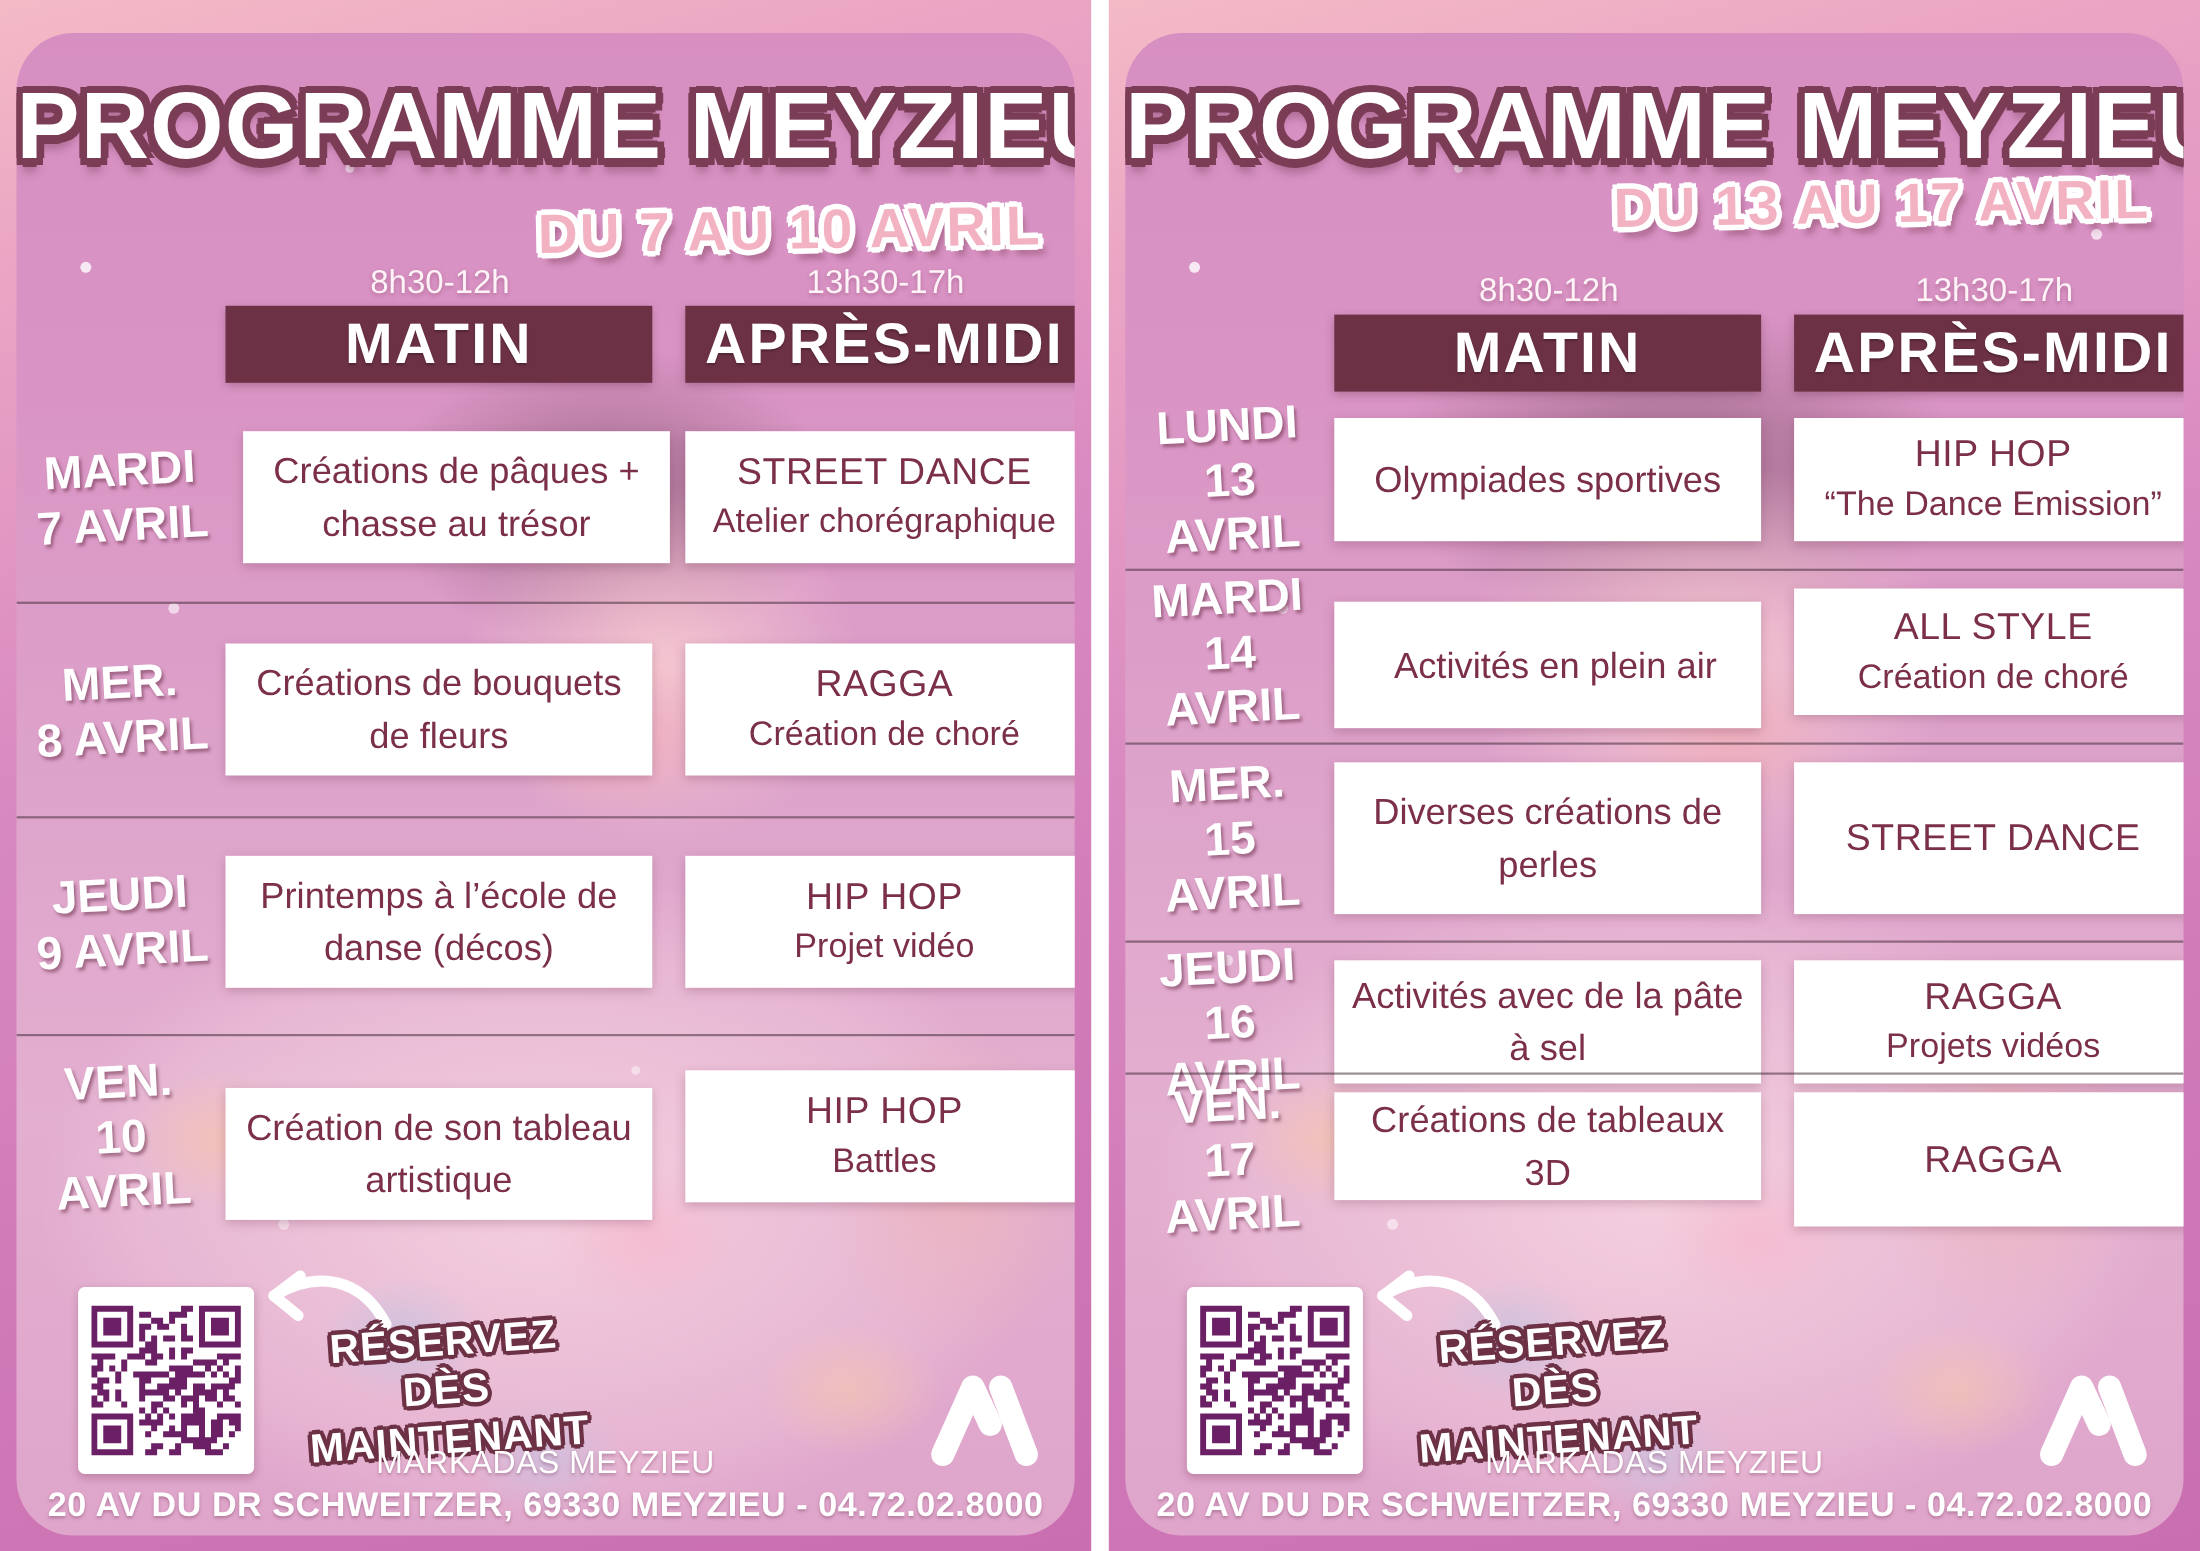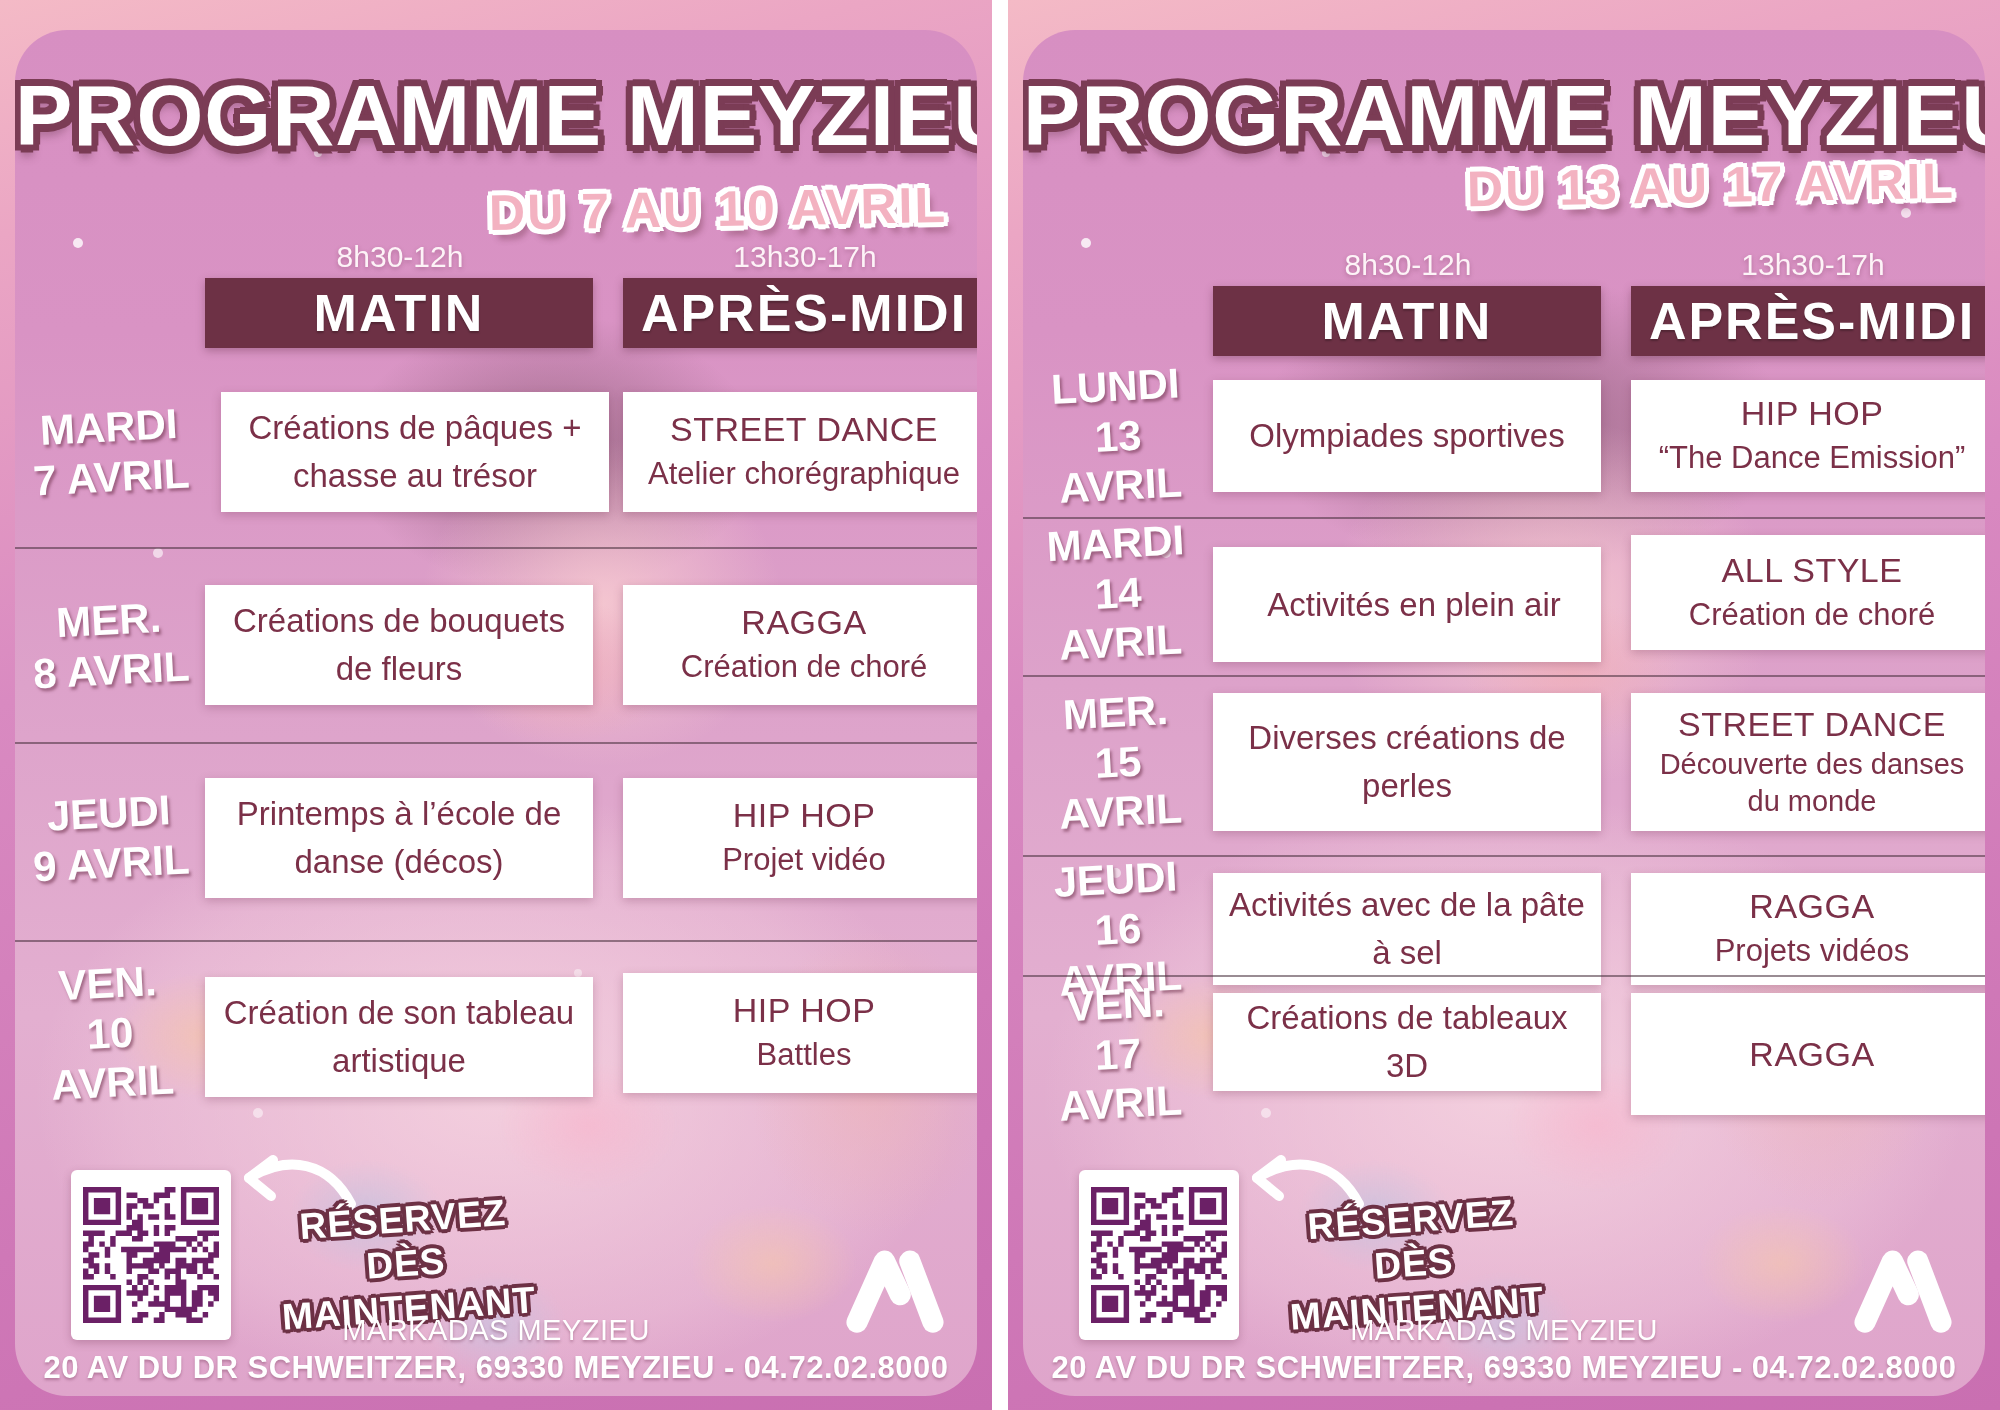--- a/index.html
+++ b/index.html
@@ -136,21 +136,21 @@
           <div class="asub">Projet vidéo</div>
         </div>
       </div>
       <div class="hr" style="top:910px;"></div>
 
       <div class="prow" style="top:943px;height:120px;">
         <div class="pdate">
           <div>VEN.</div>
           <div>10 AVRIL</div>
         </div>
-        <div class="pcell pmorning" style="top:4px;height:120px;">Création de son tableau artistique</div>
+        <div class="pcell pmorning" style="top:16px;height:120px;">Création de son tableau artistique</div>
         <div class="pcell pafternoon" style="top:0;height:120px;">
           <div class="atitle">HIP HOP</div>
           <div class="asub">Battles</div>
         </div>
       </div>
 
       <div class="qr">
           <svg viewBox="0 0 100 100" xmlns="http://www.w3.org/2000/svg">
             <path fill="#6b2066" fill-rule="evenodd" d="M0 0h28v28h-28z M4 4h20v20h-20z M8 8h12v12h-12z M72 0h28v28h-28z M76 4h20v20h-20z M80 8h12v12h-12z M0 72h28v28h-28z M4 76h20v20h-20z M8 80h12v12h-12z M60 0h4v4h-4z M64 0h4v4h-4z M32 4h4v4h-4z M36 4h4v4h-4z M52 4h4v4h-4z M56 4h4v4h-4z M60 4h4v4h-4z M40 8h4v4h-4z M44 8h4v4h-4z M52 8h4v4h-4z M32 12h4v4h-4z M36 12h4v4h-4z M44 12h4v4h-4z M48 12h4v4h-4z M60 12h4v4h-4z M32 16h4v4h-4z M60 16h4v4h-4z M32 20h4v4h-4z M40 20h4v4h-4z M48 20h4v4h-4z M52 20h4v4h-4z M60 20h4v4h-4z M64 20h4v4h-4z M36 24h4v4h-4z M40 24h4v4h-4z M32 28h4v4h-4z M36 28h4v4h-4z M40 28h4v4h-4z M52 28h4v4h-4z M60 28h4v4h-4z M64 28h4v4h-4z M0 32h4v4h-4z M4 32h4v4h-4z M8 32h4v4h-4z M12 32h4v4h-4z M24 32h4v4h-4z M28 32h4v4h-4z M32 32h4v4h-4z M40 32h4v4h-4z M44 32h4v4h-4z M52 32h4v4h-4z M60 32h4v4h-4z M84 32h4v4h-4z M88 32h4v4h-4z M92 32h4v4h-4z M96 32h4v4h-4z M4 36h4v4h-4z M20 36h4v4h-4z M36 36h4v4h-4z M40 36h4v4h-4z M68 36h4v4h-4z M72 36h4v4h-4z M76 36h4v4h-4z M80 36h4v4h-4z M88 36h4v4h-4z M0 40h4v4h-4z M4 40h4v4h-4z M12 40h4v4h-4z M20 40h4v4h-4z M52 40h4v4h-4z M56 40h4v4h-4z M60 40h4v4h-4z M64 40h4v4h-4z M76 40h4v4h-4z M84 40h4v4h-4z M96 40h4v4h-4z M0 44h4v4h-4z M16 44h4v4h-4z M28 44h4v4h-4z M32 44h4v4h-4z M36 44h4v4h-4z M40 44h4v4h-4z M44 44h4v4h-4z M48 44h4v4h-4z M56 44h4v4h-4z M60 44h4v4h-4z M64 44h4v4h-4z M68 44h4v4h-4z M72 44h4v4h-4z M80 44h4v4h-4z M88 44h4v4h-4z M96 44h4v4h-4z M4 48h4v4h-4z M8 48h4v4h-4z M16 48h4v4h-4z M32 48h4v4h-4z M36 48h4v4h-4z M52 48h4v4h-4z M56 48h4v4h-4z M60 48h4v4h-4z M92 48h4v4h-4z M96 48h4v4h-4z M0 52h4v4h-4z M4 52h4v4h-4z M32 52h4v4h-4z M44 52h4v4h-4z M48 52h4v4h-4z M52 52h4v4h-4z M56 52h4v4h-4z M60 52h4v4h-4z M68 52h4v4h-4z M72 52h4v4h-4z M80 52h4v4h-4z M84 52h4v4h-4z M88 52h4v4h-4z M92 52h4v4h-4z M4 56h4v4h-4z M8 56h4v4h-4z M16 56h4v4h-4z M32 56h4v4h-4z M36 56h4v4h-4z M40 56h4v4h-4z M44 56h4v4h-4z M48 56h4v4h-4z M56 56h4v4h-4z M68 56h4v4h-4z M72 56h4v4h-4z M76 56h4v4h-4z M80 56h4v4h-4z M88 56h4v4h-4z M0 60h4v4h-4z M8 60h4v4h-4z M16 60h4v4h-4z M32 60h4v4h-4z M48 60h4v4h-4z M52 60h4v4h-4z M60 60h4v4h-4z M64 60h4v4h-4z M68 60h4v4h-4z M76 60h4v4h-4z M80 60h4v4h-4z M88 60h4v4h-4z M92 60h4v4h-4z M0 64h4v4h-4z M4 64h4v4h-4z M20 64h4v4h-4z M40 64h4v4h-4z M44 64h4v4h-4z M60 64h4v4h-4z M68 64h4v4h-4z M84 64h4v4h-4z M96 64h4v4h-4z M32 68h4v4h-4z M40 68h4v4h-4z M48 68h4v4h-4z M68 68h4v4h-4z M72 68h4v4h-4z M36 72h4v4h-4z M44 72h4v4h-4z M52 72h4v4h-4z M60 72h4v4h-4z M64 72h4v4h-4z M68 72h4v4h-4z M72 72h4v4h-4z M84 72h4v4h-4z M88 72h4v4h-4z M92 72h4v4h-4z M96 72h4v4h-4z M32 76h4v4h-4z M36 76h4v4h-4z M40 76h4v4h-4z M44 76h4v4h-4z M60 76h4v4h-4z M64 76h4v4h-4z M68 76h4v4h-4z M72 76h4v4h-4z M80 76h4v4h-4z M84 76h4v4h-4z M92 76h4v4h-4z M96 76h4v4h-4z M40 80h4v4h-4z M52 80h4v4h-4z M60 80h4v4h-4z M72 80h4v4h-4z M80 80h4v4h-4z M84 80h4v4h-4z M96 80h4v4h-4z M36 84h4v4h-4z M48 84h4v4h-4z M52 84h4v4h-4z M56 84h4v4h-4z M60 84h4v4h-4z M72 84h4v4h-4z M80 84h4v4h-4z M84 84h4v4h-4z M92 84h4v4h-4z M60 88h4v4h-4z M64 88h4v4h-4z M68 88h4v4h-4z M72 88h4v4h-4z M76 88h4v4h-4z M80 88h4v4h-4z M40 92h4v4h-4z M44 92h4v4h-4z M56 92h4v4h-4z M68 92h4v4h-4z M72 92h4v4h-4z M76 92h4v4h-4z M88 92h4v4h-4z M36 96h4v4h-4z M40 96h4v4h-4z M52 96h4v4h-4z M56 96h4v4h-4z M76 96h4v4h-4z M80 96h4v4h-4z M84 96h4v4h-4z"></path>
           </svg>
@@ -218,21 +218,20 @@
       <div class="hr" style="top:645px;"></div>
 
       <div class="prow" style="top:663px;height:138px;">
         <div class="pdate">
           <div>MER.</div>
           <div>15 AVRIL</div>
         </div>
         <div class="pcell pmorning" style="top:0;height:138px;">Diverses créations de perles</div>
         <div class="pcell pafternoon" style="top:0;height:138px;">
           <div class="atitle">STREET DANCE</div>
-          <div class="asub" style="margin-top:2px;font-size:29px;">Découverte des danses du monde</div>
         </div>
       </div>
       <div class="hr" style="top:825px;"></div>
 
       <div class="prow" style="top:843px;height:112px;">
         <div class="pdate">
           <div>JEUDI</div>
           <div>16 AVRIL</div>
         </div>
         <div class="pcell pmorning" style="top:0;height:112px;">Activités avec de la pâte à sel</div>

